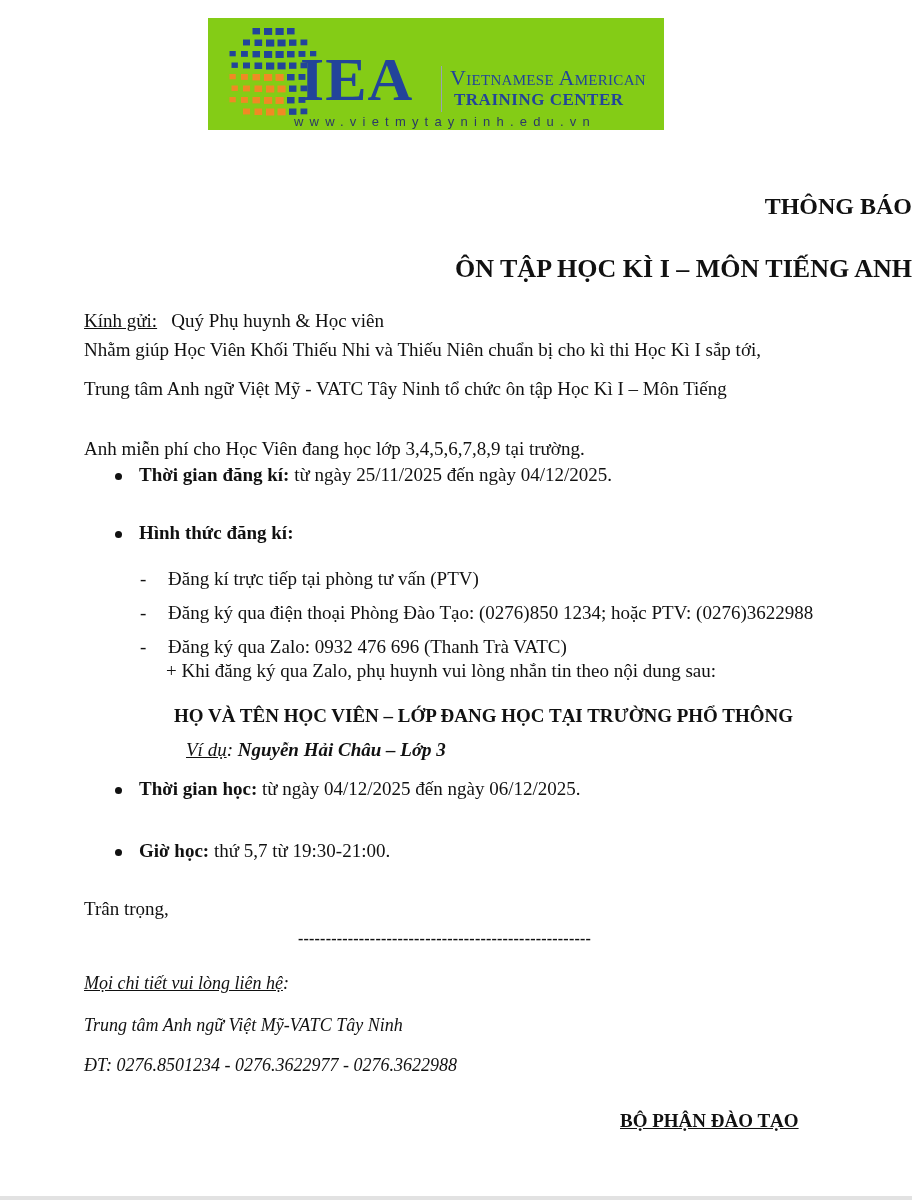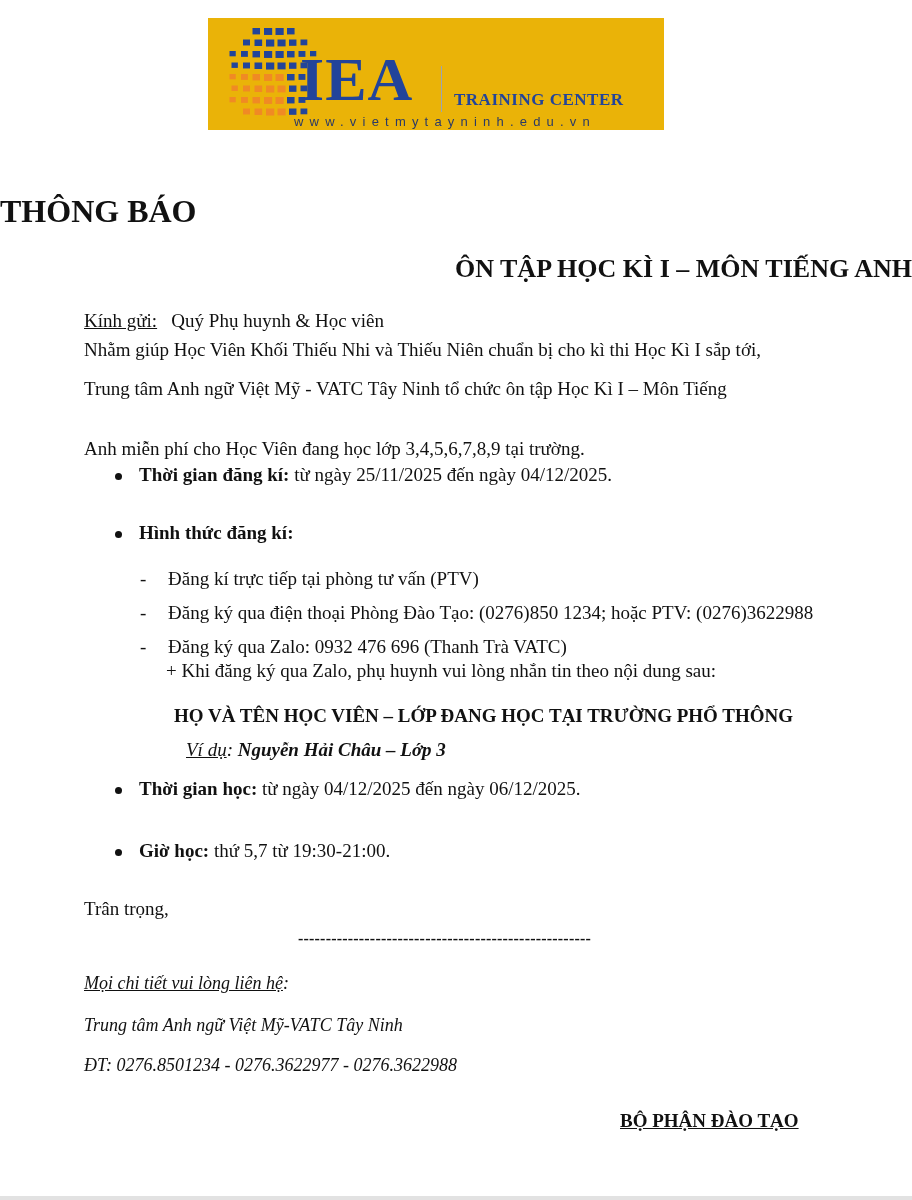--- a/index.html
+++ b/index.html
@@ -3,30 +3,30 @@
 <meta charset="utf-8">
 <style>
   html, body { margin: 0; padding: 0; }
   body {
     width: 912px; height: 1200px; background: #ffffff; position: relative; overflow: hidden;
     font-family: "Liberation Serif", "DejaVu Serif", serif; color: #111;
   }
   .page-bottom-edge { position: absolute; left: 0; right: 0; bottom: 0; height: 4px; background: #e2e2e2; }
 
   
-  .logo { position: absolute; left: 208px; top: 18px; width: 456px; height: 112px; background: #eab308; }
+  .logo { position: absolute; left: 208px; top: 18px; width: 456px; height: 112px; background: #84cc16; }
   .logo svg.globe { position: absolute; left: 4px; top: 4px; }
   .logo .iea { position: absolute; left: 92px; top: 30px; font-family: "Liberation Serif", serif; font-weight: bold;
     font-size: 62px; color: #22449a; letter-spacing: 1px; line-height: 62px; }
   .logo .sep { position: absolute; left: 233px; top: 48px; width: 1px; height: 46px; background: #9aa3b5; }
   .logo .vat1 { position: absolute; left: 242px; top: 48px; font-size: 22px; color: #22449a; line-height: 24px; letter-spacing: 0.3px; font-variant: small-caps; }
   .logo .vat2 { position: absolute; left: 246px; top: 73px; font-size: 17px; font-weight: bold; color: #22449a; line-height: 18px; letter-spacing: 0.5px; }
   .logo .url { position: absolute; left: 86px; top: 96px; font-family: "Liberation Sans", sans-serif; font-size: 13px; color: #2b3a66; letter-spacing: 6.2px; }
 
-  .title { position: absolute; left: 0; right: 0; top: 193px; text-align: left; font-weight: bold; font-size: 32px; }
+  .title { position: absolute; left: 0; right: 0; top: 193px; text-align: right; font-weight: bold; font-size: 24px; }
   .subtitle { position: absolute; left: 0; right: 0; top: 254px; text-align: right; font-weight: bold; font-size: 26px; }
 
   .txt { position: absolute; font-size: 19px; line-height: 22px; white-space: nowrap; }
   .u { text-decoration: underline; }
   .b { font-weight: bold; }
   .i { font-style: italic; }
   .bullet { position: absolute; width: 7px; height: 7px; border-radius: 50%; background: #111; }
   .dash { position: absolute; font-size: 19px; }
 </style>
 </head>
@@ -84,20 +84,21 @@
         <rect x="31" y="86.5" width="7" height="5.95" fill="#f08a24"></rect>
         <rect x="42.5" y="86.5" width="7.638888888888889" height="6.493055555555555" fill="#f08a24"></rect>
         <rect x="54" y="86.5" width="8.277777777777779" height="7.036111111111111" fill="#f08a24"></rect>
         <rect x="65.5" y="86.5" width="8.083333333333334" height="6.870833333333334" fill="#f08a24"></rect>
         <rect x="77" y="86.5" width="7.444444444444445" height="6.3277777777777775" fill="#22449a"></rect>
         <rect x="88.5" y="86.5" width="6.805555555555555" height="5.784722222222222" fill="#22449a"></rect>
       </g>
   </svg>
   <div class="iea">IEA</div>
   <div class="sep"></div>
+  <div class="vat1">Vietnamese American</div>
   <div class="vat2">TRAINING CENTER</div>
   <div class="url">www.vietmytayninh.edu.vn</div>
 </div>
 
 <div class="title">THÔNG BÁO</div>
 <div class="subtitle">ÔN TẬP HỌC KÌ I – MÔN TIẾNG ANH</div>
 
 <div class="txt" style="left:84px; top:303px;margin-top:7px;">
   <span class="u">Kính gửi:</span>
   <span>&nbsp;</span>

